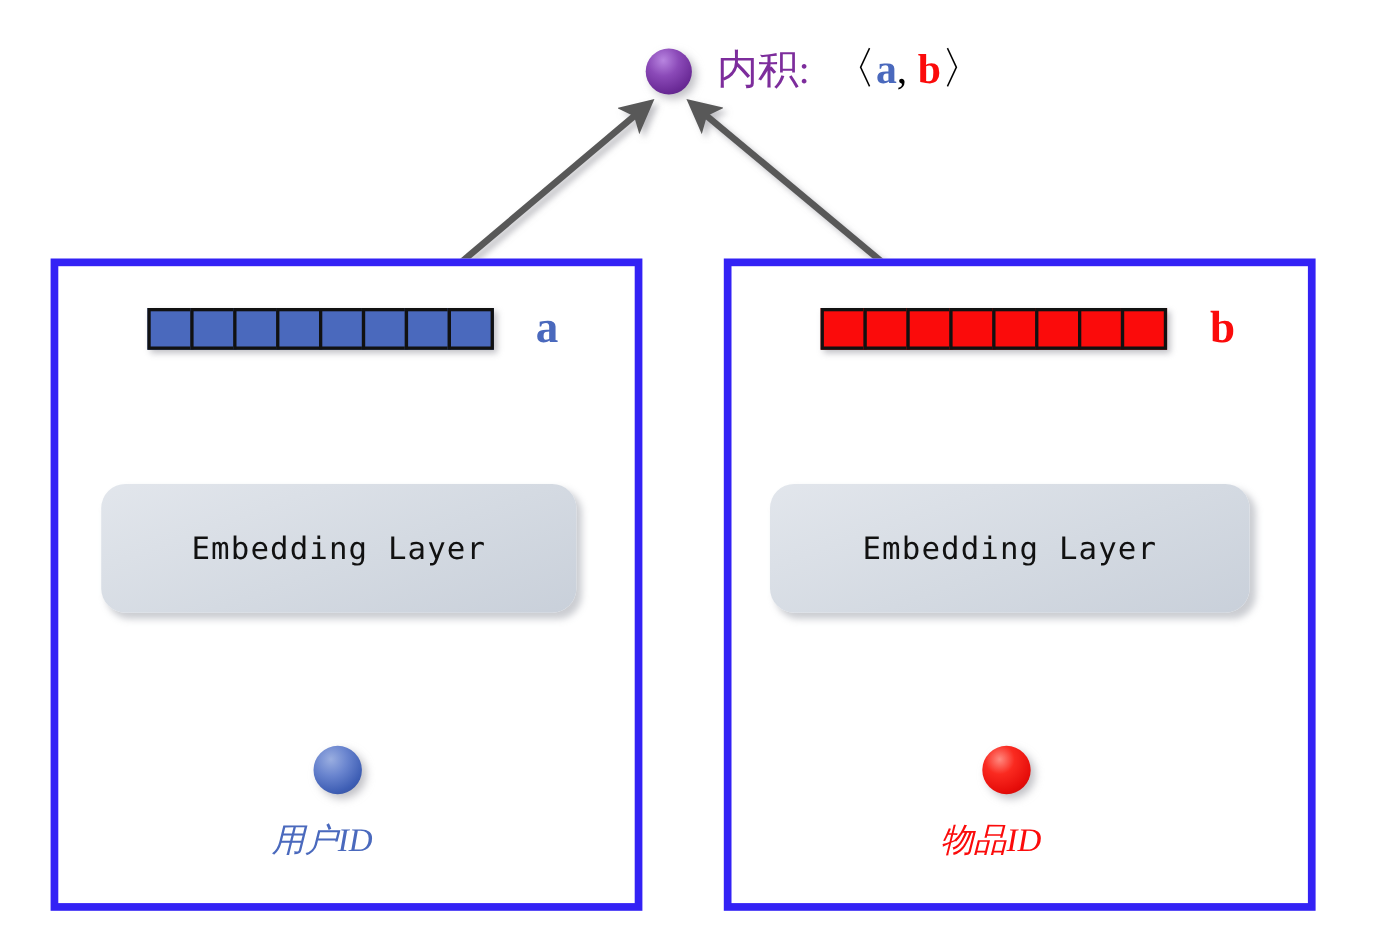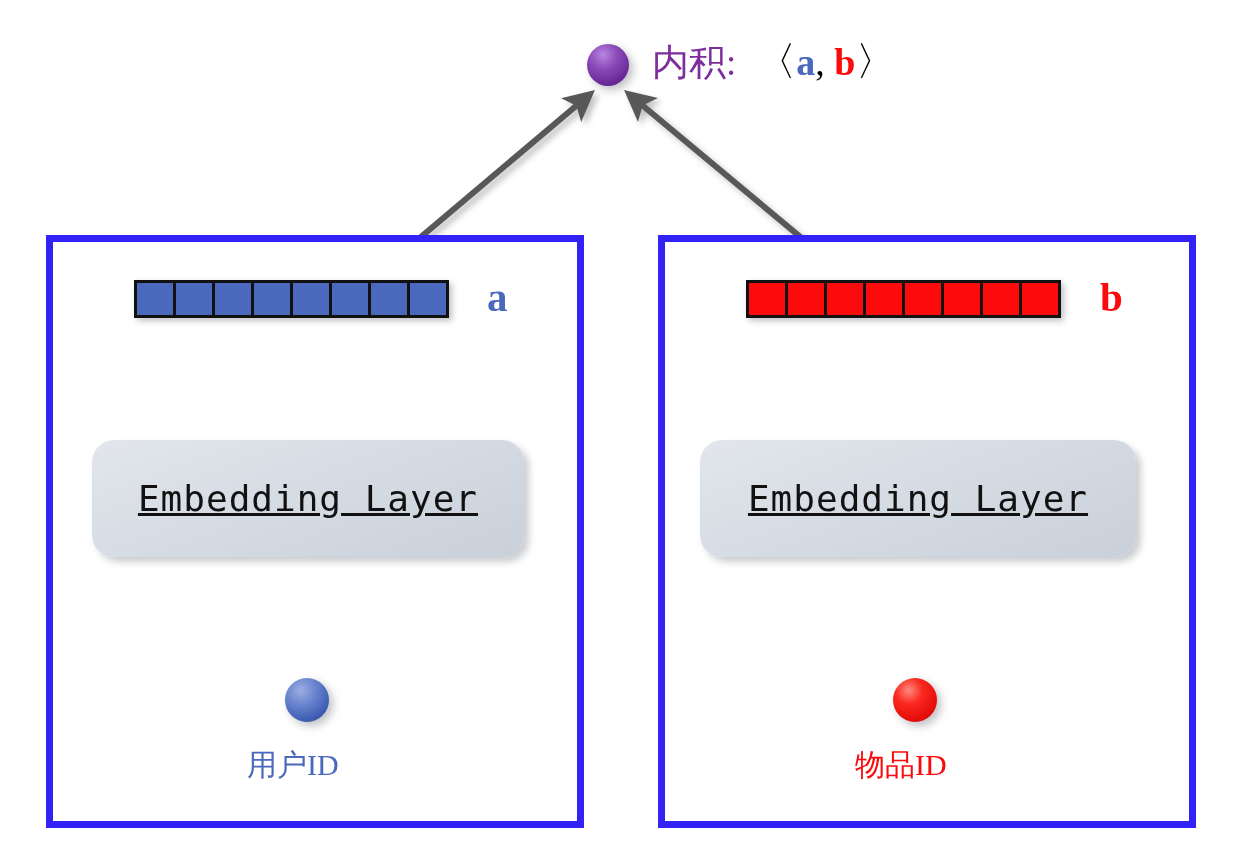--- a/index.html
+++ b/index.html
@@ -63,25 +63,24 @@
     height: 117px;
     border-radius: 22px;
     background: linear-gradient(160deg, #e2e6ec 0%, #d4dae2 55%, #c9d0da 100%);
     box-shadow: 5px 5px 7px rgba(140,145,155,0.45);
     display: flex;
     align-items: center;
     justify-content: center;
   }
   .emb-box .emb-text {
     font-family: "DejaVu Sans Mono", "Liberation Mono", monospace;
-    font-size: 36px;
+    font-size: 28px;
     color: #111111;
     letter-spacing: 1px;
     white-space: pre;
-    text-decoration: underline;
   }
   #emb-user { left: 92px;  top: 440px; width: 432px; }
   #emb-item { left: 700px; top: 440px; width: 436px; }
 
   
   .sphere {
     position: absolute;
     border-radius: 50%;
     filter: drop-shadow(4px 4px 4px rgba(130,130,140,0.5));
   }
@@ -98,20 +97,21 @@
     background: radial-gradient(circle at 38% 26%, #b885e0 0%, #8b4ab8 35%, #6a2a96 72%, #501f78 100%);
   }
 
   
   .id-label {
     position: absolute;
     font-family: "Liberation Serif", serif;
     font-size: 30px;
     line-height: 1;
     white-space: nowrap;
+    font-style: italic;
   }
   #label-user-id { left: 247px; top: 750px; color: #4a69bd; }
   #label-item-id { left: 855px; top: 750px; color: #fb0b0b; text-align: center; }
 
   
   #formula {
     position: absolute;
     left: 652px;
     top: 42px;
     white-space: nowrap;

